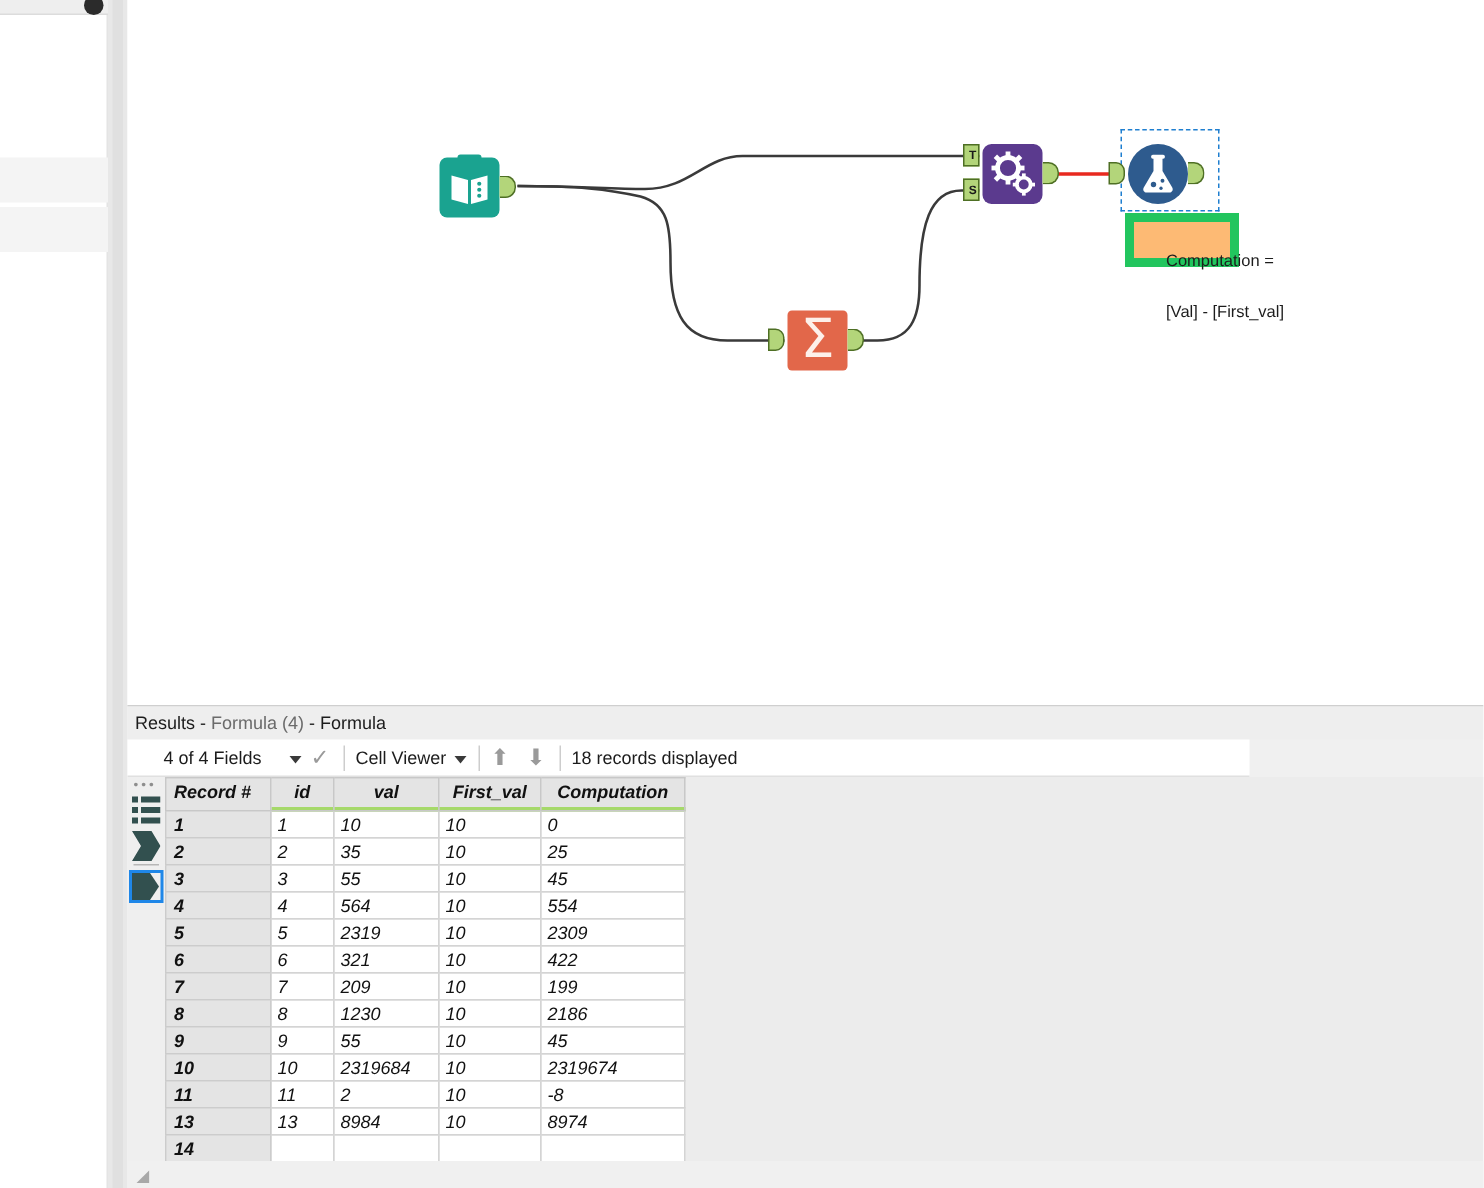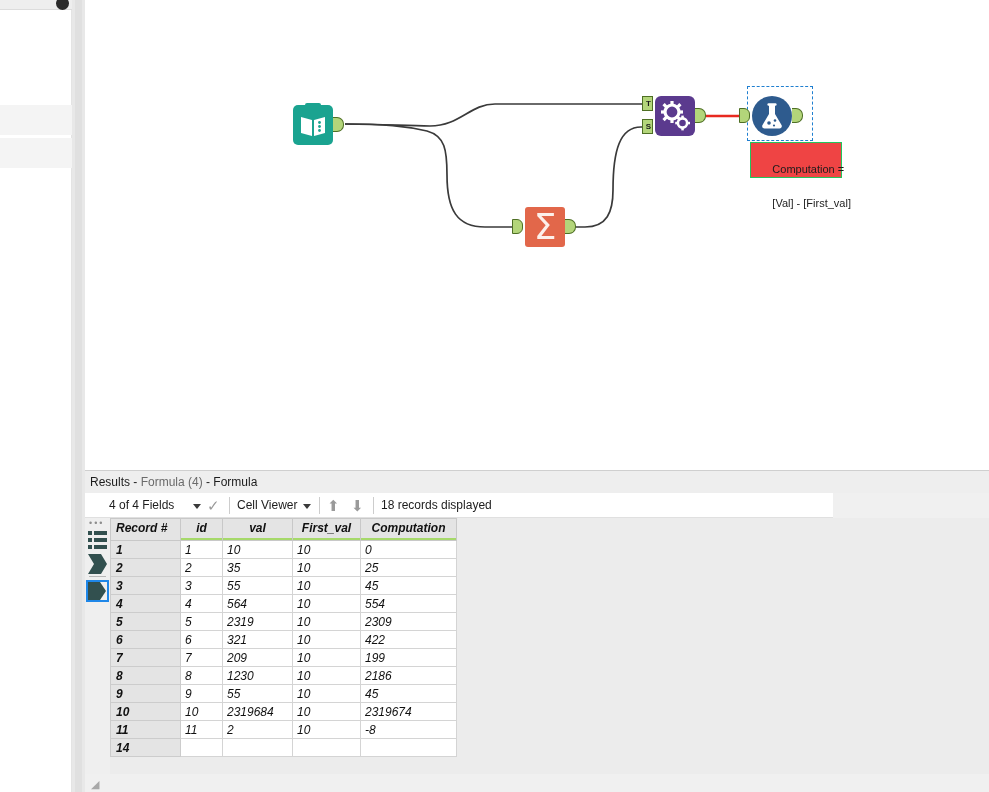--- a/index.html
+++ b/index.html
@@ -83,22 +83,22 @@
   .tool-formula { left: 667px; top: 96px; width: 40px; height: 40px; }
   .formula-bg {
     position: absolute; left: 0; top: 0; width: 40px; height: 40px;
     border-radius: 50%; background: #2e5b8e;
   }
   .sel-box {
     position: absolute; left: 662px; top: 86px; width: 66px; height: 55px;
     border: 1px dashed #1f7fd0;
   }
   .annotation {
-    position: absolute; left: 665px; top: 142px; width: 92px; height: 36px;
-    background: #ef4444; border: 1px solid #22c55e;
+    position: absolute; left: 665px; top: 142px; width: 76px; height: 36px;
+    background: #fdba74; border: 6px solid #22c55e;
     font-size: 11px; color: #1c1c1c; line-height: 17px;
     padding: 1px 3px; white-space: pre;
   }
 
   
   .nub {
     position: absolute; width: 11px; height: 15px;
     background: #b3d57a; border: 1px solid #4e6f24;
   }
   .nub.out { border-radius: 0 7px 7px 0; border-left: none; }
@@ -453,20 +453,27 @@
               <td class="cell col-comp">2319674</td>
             </tr>
             <tr>
               <td class="recnum col-rec">11</td>
               <td class="cell col-id">11</td>
               <td class="cell col-val">2</td>
               <td class="cell col-fv">10</td>
               <td class="cell col-comp">-8</td>
             </tr>
             <tr>
+              <td class="recnum col-rec">13</td>
+              <td class="cell col-id">13</td>
+              <td class="cell col-val">8984</td>
+              <td class="cell col-fv">10</td>
+              <td class="cell col-comp">8974</td>
+            </tr>
+            <tr>
               <td class="recnum col-rec">14</td>
               <td class="cell col-id"></td>
               <td class="cell col-val"></td>
               <td class="cell col-fv"></td>
               <td class="cell col-comp"></td>
             </tr>
           </tbody>
       </table>
     </div>
 

